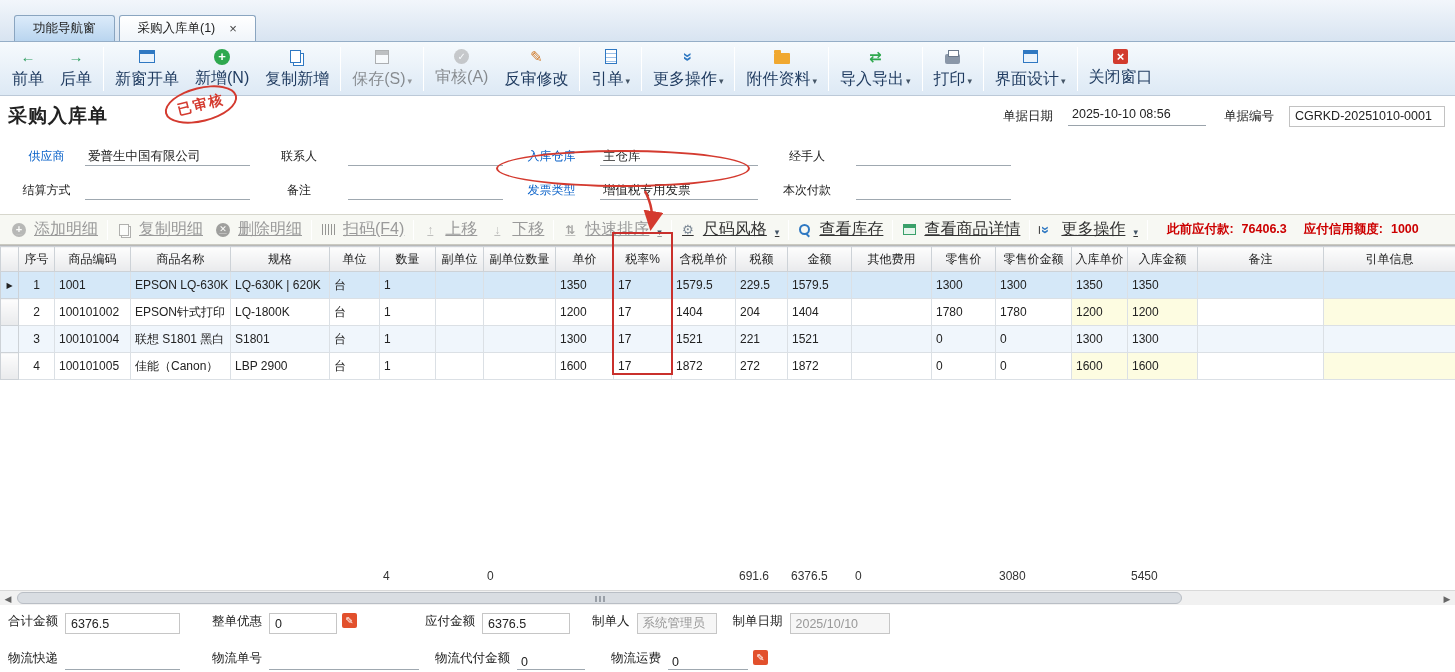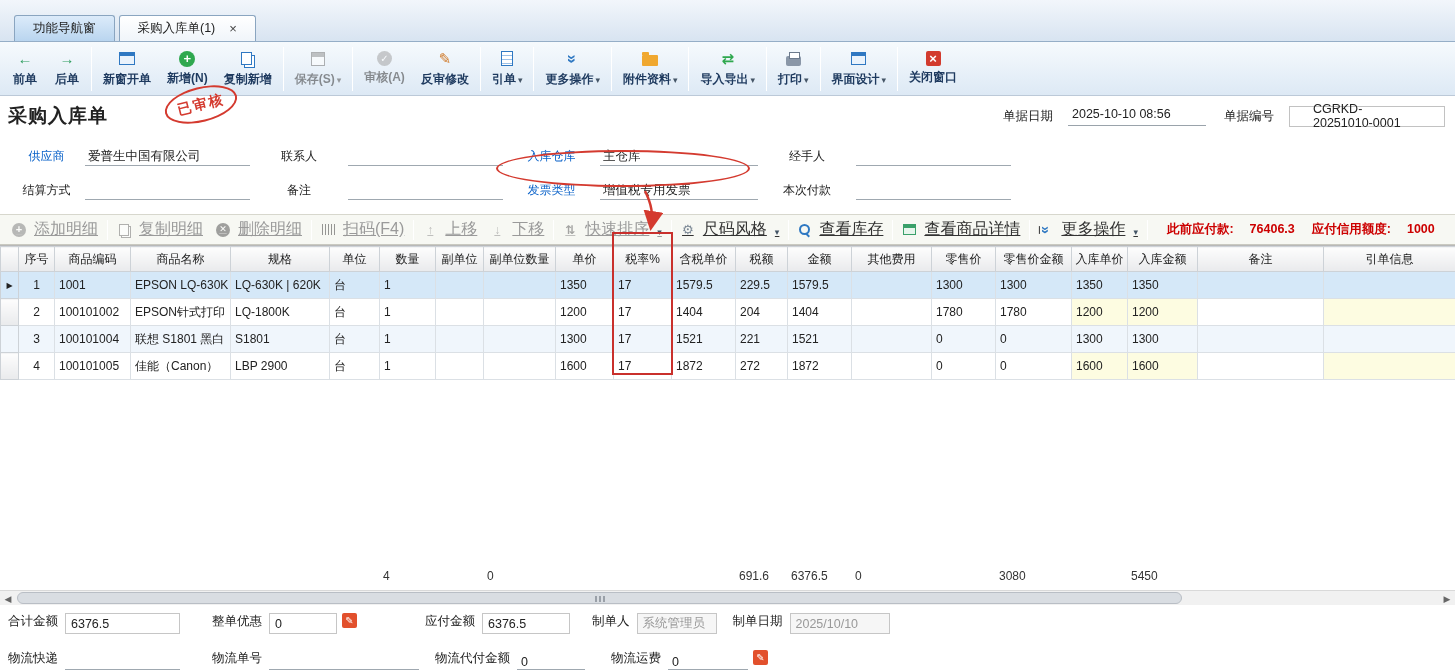--- a/index.html
+++ b/index.html
@@ -8,21 +8,21 @@
   
   .tabbar{height:42px;background:linear-gradient(#f2f6fb,#d8e4f1);border-bottom:1px solid #95aec7;display:flex;align-items:flex-end;padding-left:14px;}
   .tab{height:26px;display:flex;align-items:center;padding:0 18px;border:1px solid #8aa5c0;border-bottom:none;border-radius:3px 3px 0 0;margin-right:4px;font-size:12.5px;white-space:nowrap;}
   .tab1{background:linear-gradient(#dcebfa,#b9d5ef);}
   .tab2{background:linear-gradient(#ffffff,#f0f5fa);}
   .tab-close{margin-left:14px;color:#444;font-size:13px;line-height:1;}
 
   
   .toolbar{height:54px;background:linear-gradient(#f6fafd,#dde9f5);border-bottom:1px solid #bcc9d8;display:flex;align-items:center;padding:0 4px;}
   .tbtn{display:flex;flex-direction:column;align-items:center;justify-content:center;gap:3px;padding:3px 8px;min-width:42px;}
-  .tbtn .lbl{color:#1e3a5f;white-space:nowrap;display:flex;align-items:center;gap:2px;font-size:12px;font-weight:bold;}
+  .tbtn .lbl{color:#1e3a5f;white-space:nowrap;display:flex;align-items:center;gap:2px;font-size:16px;}
   .caret::before{content:"▾";font-size:9px;color:#456;}
   .tsep{width:1px;height:44px;background:#c2cfdd;border-right:1px solid #ffffff;margin:0 3px;}
   .disabled{filter:grayscale(1);opacity:.55;text-align:right;}
   .ic{width:18px;height:18px;display:flex;align-items:center;justify-content:center;font-size:15px;font-weight:bold;line-height:1;position:relative;}
   .ic-prev::before{content:"←";color:#2f9e60;}
   .ic-next::before{content:"→";color:#2f9e60;}
   .ic-newwin{width:16px;height:13px;border:1px solid #2f78c2;border-top:4px solid #2f78c2;background:#eaf3fc;align-self:center;}
   .ic-add{width:16px;height:16px;border-radius:50%;background:#2fa84f;color:#fff;}
   .ic-add::before{content:"+";font-size:13px;}
   .ic-copy{width:11px;height:13px;border:1px solid #2f78c2;background:#fff;box-shadow:3px 3px 0 -1px #fff,3px 3px 0 0 #2f78c2;margin-right:3px;}
@@ -39,21 +39,21 @@
   .ic-print::before{content:"";position:absolute;top:-4px;left:3px;width:9px;height:5px;background:#fff;border:1px solid #6c7a8c;}
   .ic-design{width:15px;height:13px;border:1px solid #2f78c2;background:linear-gradient(#2f78c2 0 3px,#eaf3fc 3px);}
   .ic-close{width:15px;height:15px;background:#d23b2e;border-radius:2px;color:#fff;}
   .ic-close::before{content:"×";font-size:13px;}
 
   
   .title-row{height:40px;display:flex;align-items:center;padding:0 8px;}
   .doc-title{font-size:19px;font-weight:bold;letter-spacing:1px;}
   .tr-right{margin-left:auto;display:flex;align-items:center;gap:8px;}
   .date-under{border-bottom:1px solid #9aa3ab;width:138px;height:19px;padding:0 4px;font-size:12.5px;}
-  .num-box{border:1px solid #c2c2c2;background:#fff;width:156px;height:21px;display:flex;align-items:center;padding:0 23px;font-size:12.5px;margin-right:2px;}
+  .num-box{border:1px solid #c2c2c2;background:#fff;width:156px;height:21px;display:flex;align-items:center;padding:0 5px;font-size:12.5px;margin-right:2px;}
 
   
   .form{height:78px;padding:8px 0 0 8px;display:grid;grid-template-columns:77px 165px 98px 155px 97px 158px 98px 155px;grid-auto-rows:24px;row-gap:10px;align-items:center;}
   .flabel{font-size:12px;color:#222;text-align:center;}
   .flabel.req{color:#0a62c9;}
   .fval{border-bottom:1px solid #9fa8b0;height:20px;padding:0 3px;font-size:12.5px;display:flex;align-items:flex-end;white-space:nowrap;overflow:hidden;}
 
   
   .detail-bar{height:31px;background:#f7f8f3;border-top:1px solid #d7d7cd;border-bottom:1px solid #c9c9c0;display:flex;align-items:center;padding:0 6px;gap:1px;}
   .dbtn{display:flex;align-items:center;gap:8px;padding:2px 6px;font-size:16px;color:#333;white-space:nowrap;text-decoration:underline;}
@@ -70,21 +70,21 @@
   .di-up::before{content:"↑";color:#e08a2e;}
   .di-down::before{content:"↓";color:#e08a2e;}
   .di-sort::before{content:"⇅";color:#2f78c2;}
   .di-gear::before{content:"⚙";color:#7a8794;font-size:13px;}
   .di-search{width:13px;height:13px;}
   .di-search::before{content:"";position:absolute;top:1px;left:1px;width:7px;height:7px;border:2px solid #2f78c2;border-radius:50%;}
   .di-search::after{content:"";position:absolute;bottom:0;right:1px;width:5px;height:2px;background:#2f78c2;transform:rotate(45deg);}
   .di-table{width:13px;height:11px;border:1px solid #3aa06a;background:linear-gradient(#3aa06a 0 3px,#e7f5ec 3px);}
   .di-more::before{content:"»";color:#2f78c2;display:inline-block;transform:rotate(90deg);font-size:14px;}
   .red-info{color:#cc0000;font-weight:bold;margin-left:16px;font-size:12.5px;white-space:nowrap;}
-  .red-info .val{margin-left:16px;}
+  .red-info .val{margin-left:8px;}
 
   
   .grid-area{position:relative;height:345px;border-top:1px solid #b8b8b8;background:#fff;}
   table.grid{border-collapse:collapse;table-layout:fixed;width:1455px;font-size:12px;}
   .grid th{height:25px;background:linear-gradient(#fdfdfd,#e9eaec);border:1px solid #cdd2d7;font-weight:normal;color:#222;padding:0 2px;overflow:hidden;white-space:nowrap;}
   .grid td{height:27px;border:1px solid #dbe0e5;padding:0 4px;overflow:hidden;white-space:nowrap;background:#fff;}
   .grid tr.alt td{background:#f0f6fc;}
   .grid tr.sel td{background:#d5e8f8;}
   .grid td.yel{background:#fdfce1;}
   .grid tr.sel td.yel{background:#d5e8f8;}

